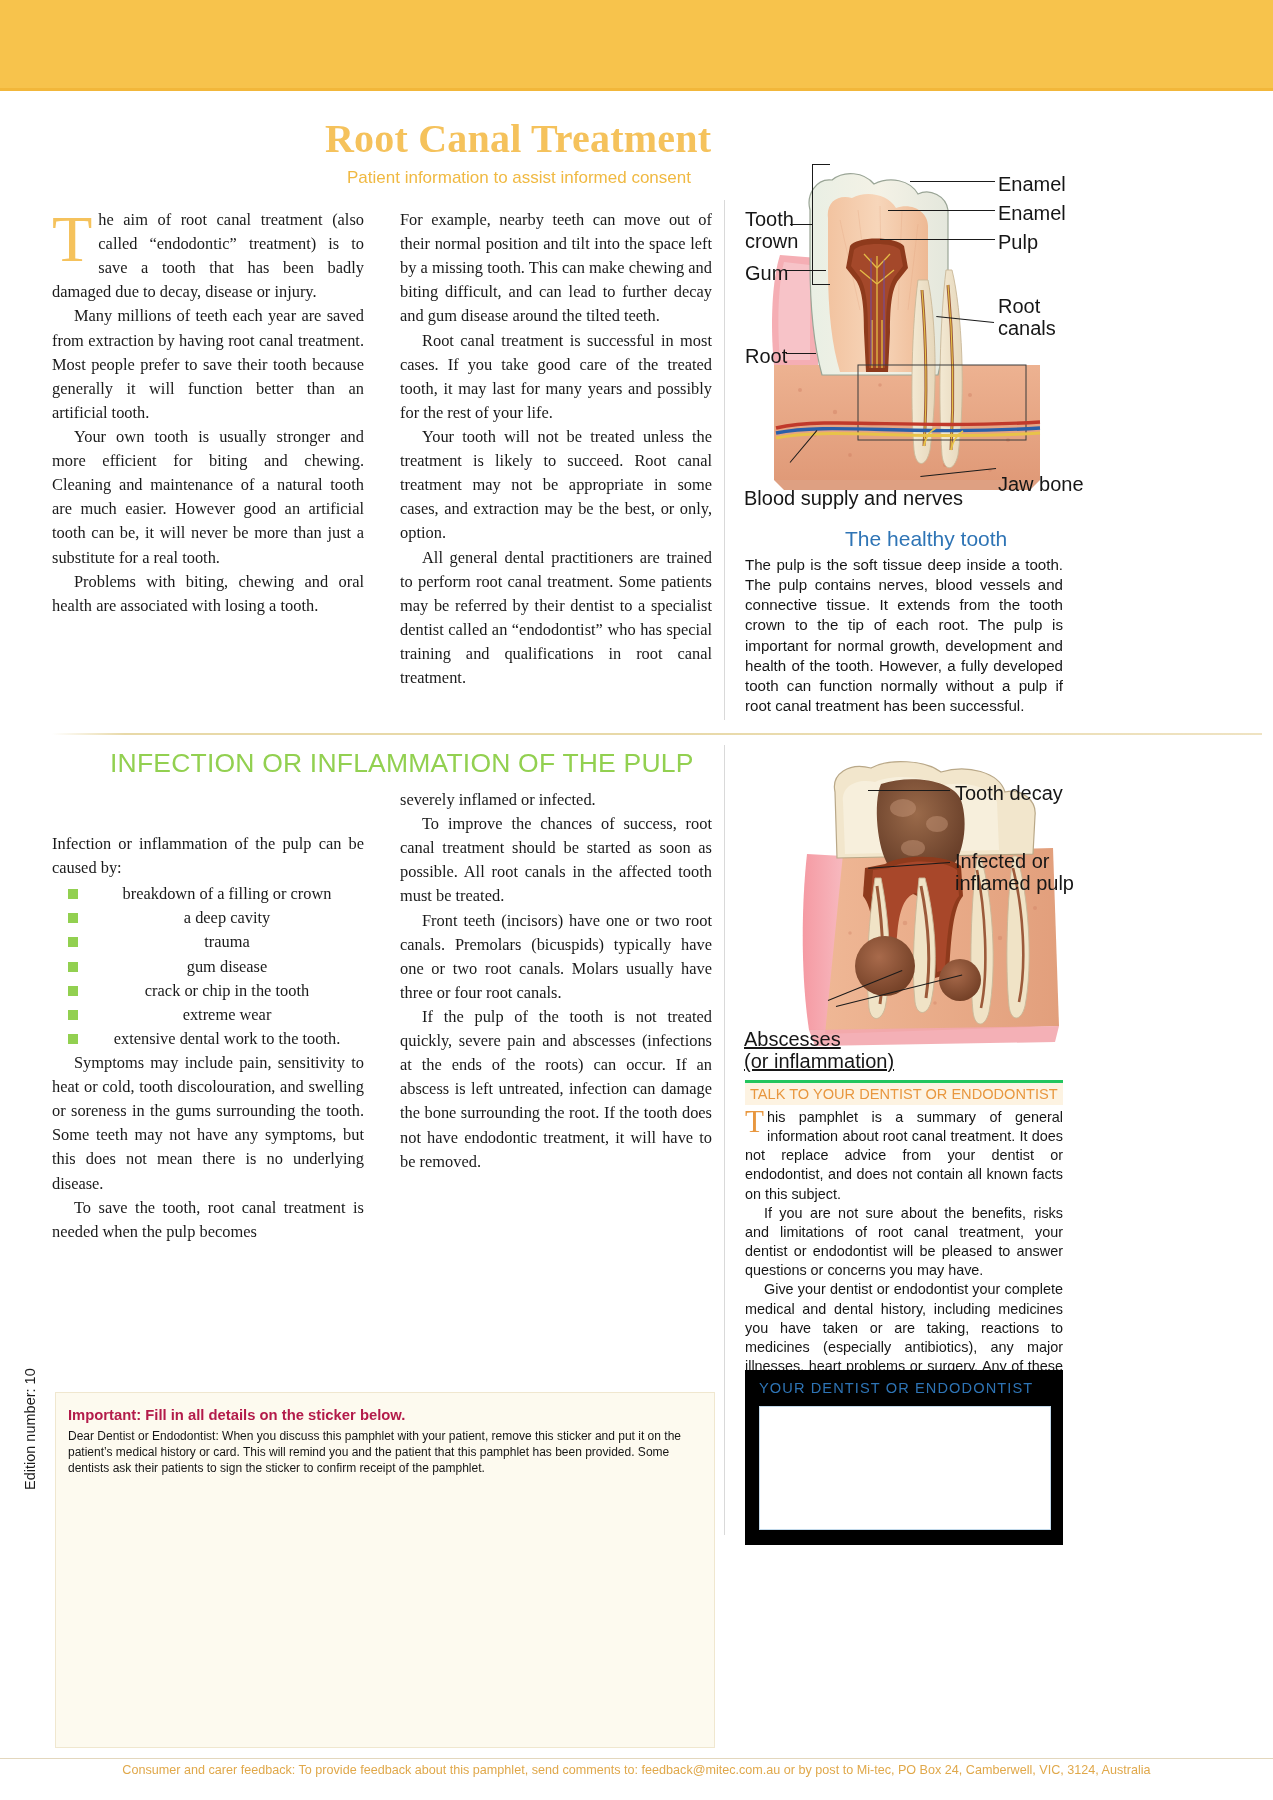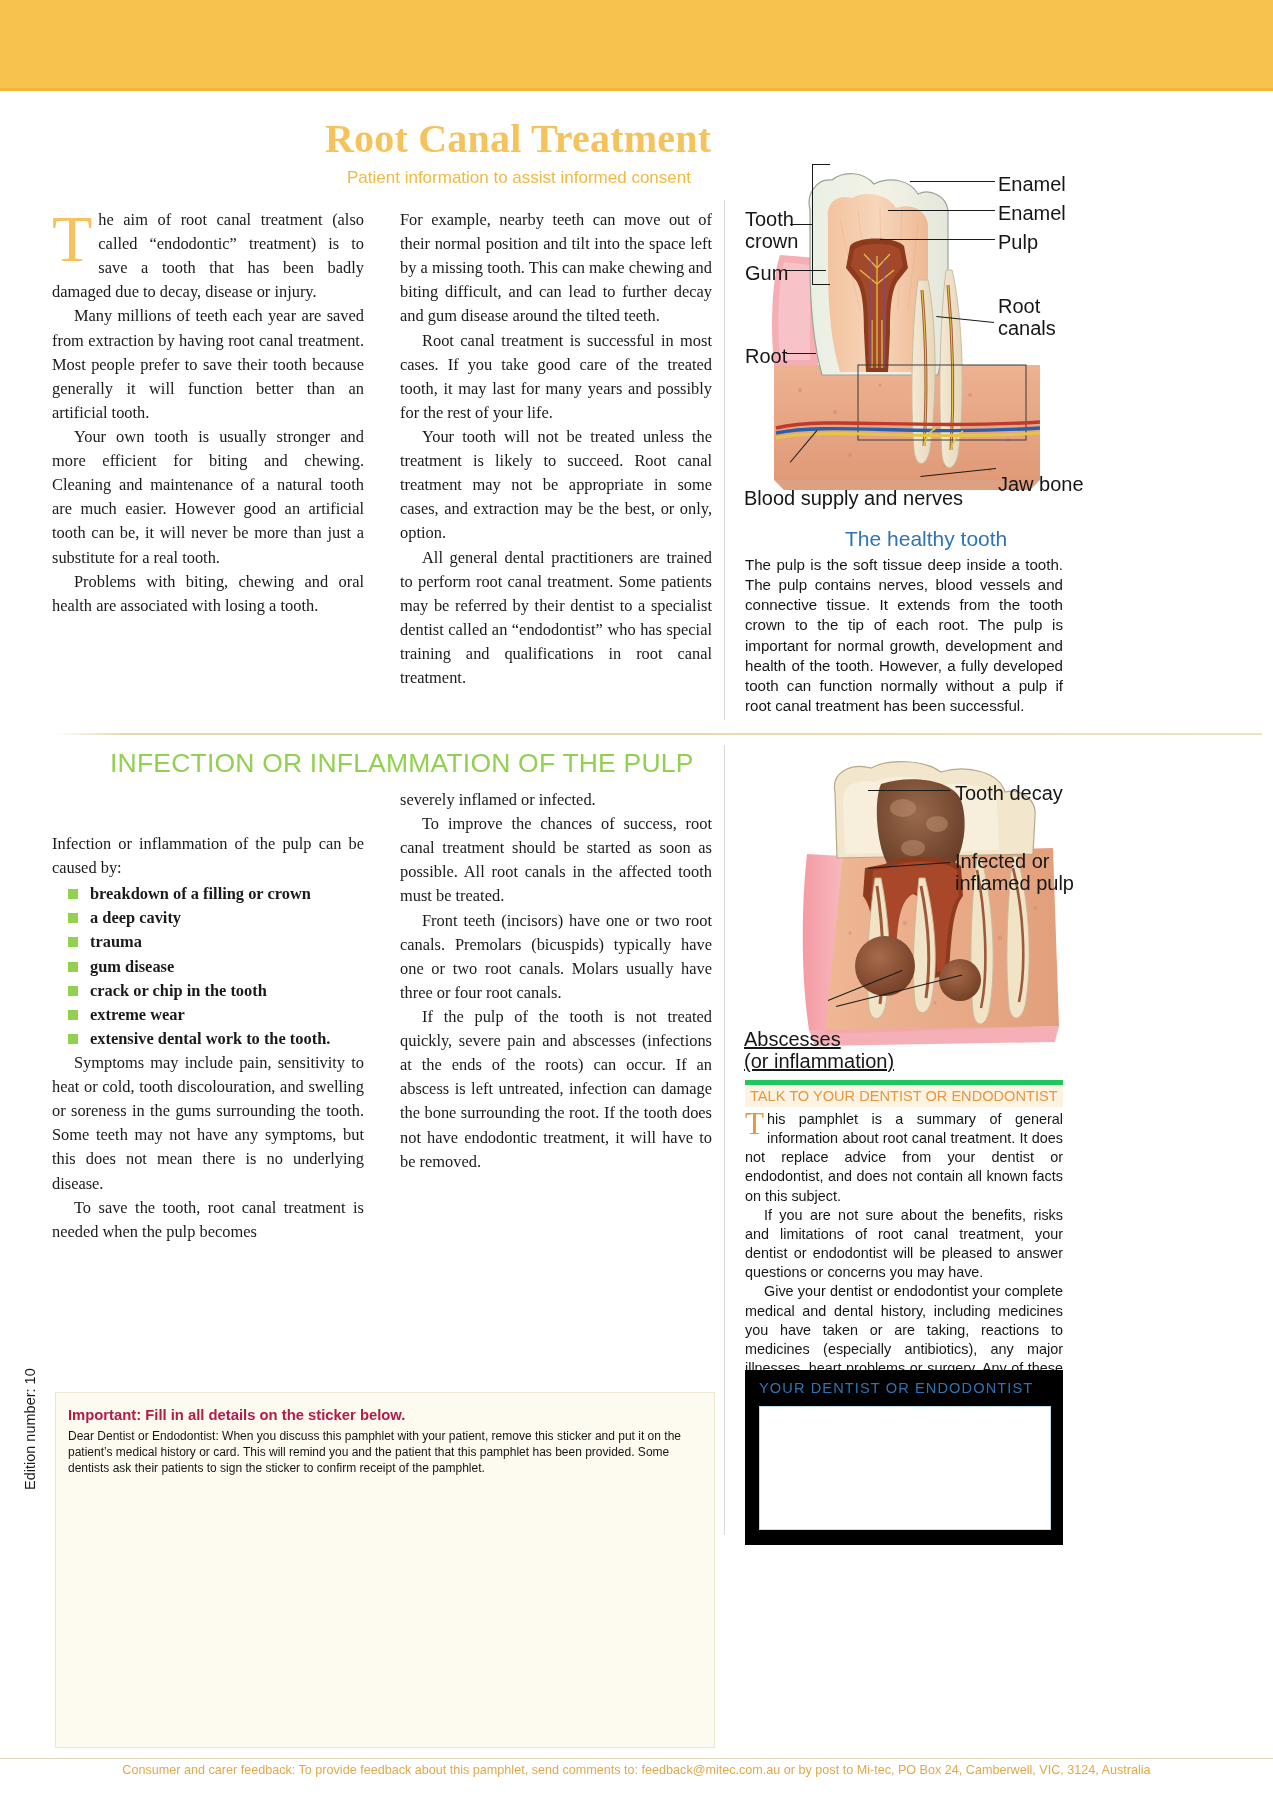--- a/index.html
+++ b/index.html
@@ -119,21 +119,21 @@
     font-family:"Liberation Sans", sans-serif;
     font-size:26.5px;color:#92d050;letter-spacing:0.2px;
     white-space:nowrap;
   }
   .col3{left:52px;top:788px;width:312px;margin-top:44px;}
   .col4{left:400px;top:788px;width:312px;}
 
   ul.bullets{list-style:none;margin:2px 0 0 0;padding:0;}
   ul.bullets li{
     position:relative;padding-left:38px;margin:0;
-    text-indent:0;text-align:left;line-height:1.47;font-weight:bold;
+    text-indent:0;text-align:center;line-height:1.47;
   }
   ul.bullets li .sq{
     position:absolute;left:16px;top:7px;width:10px;height:10px;
     background:#92d050;
   }
 
   .vrule-bot{
     position:absolute;left:724px;top:745px;width:1px;height:790px;
     background:#d9d9d9;
   }
@@ -144,21 +144,21 @@
 
   
   .talkbox{
     position:absolute;left:745px;top:1080px;width:318px;
   }
   .talk-head{
     font-family:"Liberation Sans", sans-serif;
     font-size:14.6px;color:#e8973f;
     background:#fdf3e2;
     padding:3px 4px 3px 5px;
-    border-top:5px solid #22c55e;
+    border-top:3px solid #22c55e;
   }
   .talk-body{
     font-family:"Liberation Sans", sans-serif;
     font-size:14.4px;line-height:1.33;color:#161616;
     text-align:justify;margin-top:3px;
   }
   .talk-body p{margin:0;text-indent:19px;}
   .talk-body p.first{text-indent:0;}
   .talk-drop{
     float:left;font-family:"Liberation Serif", serif;

